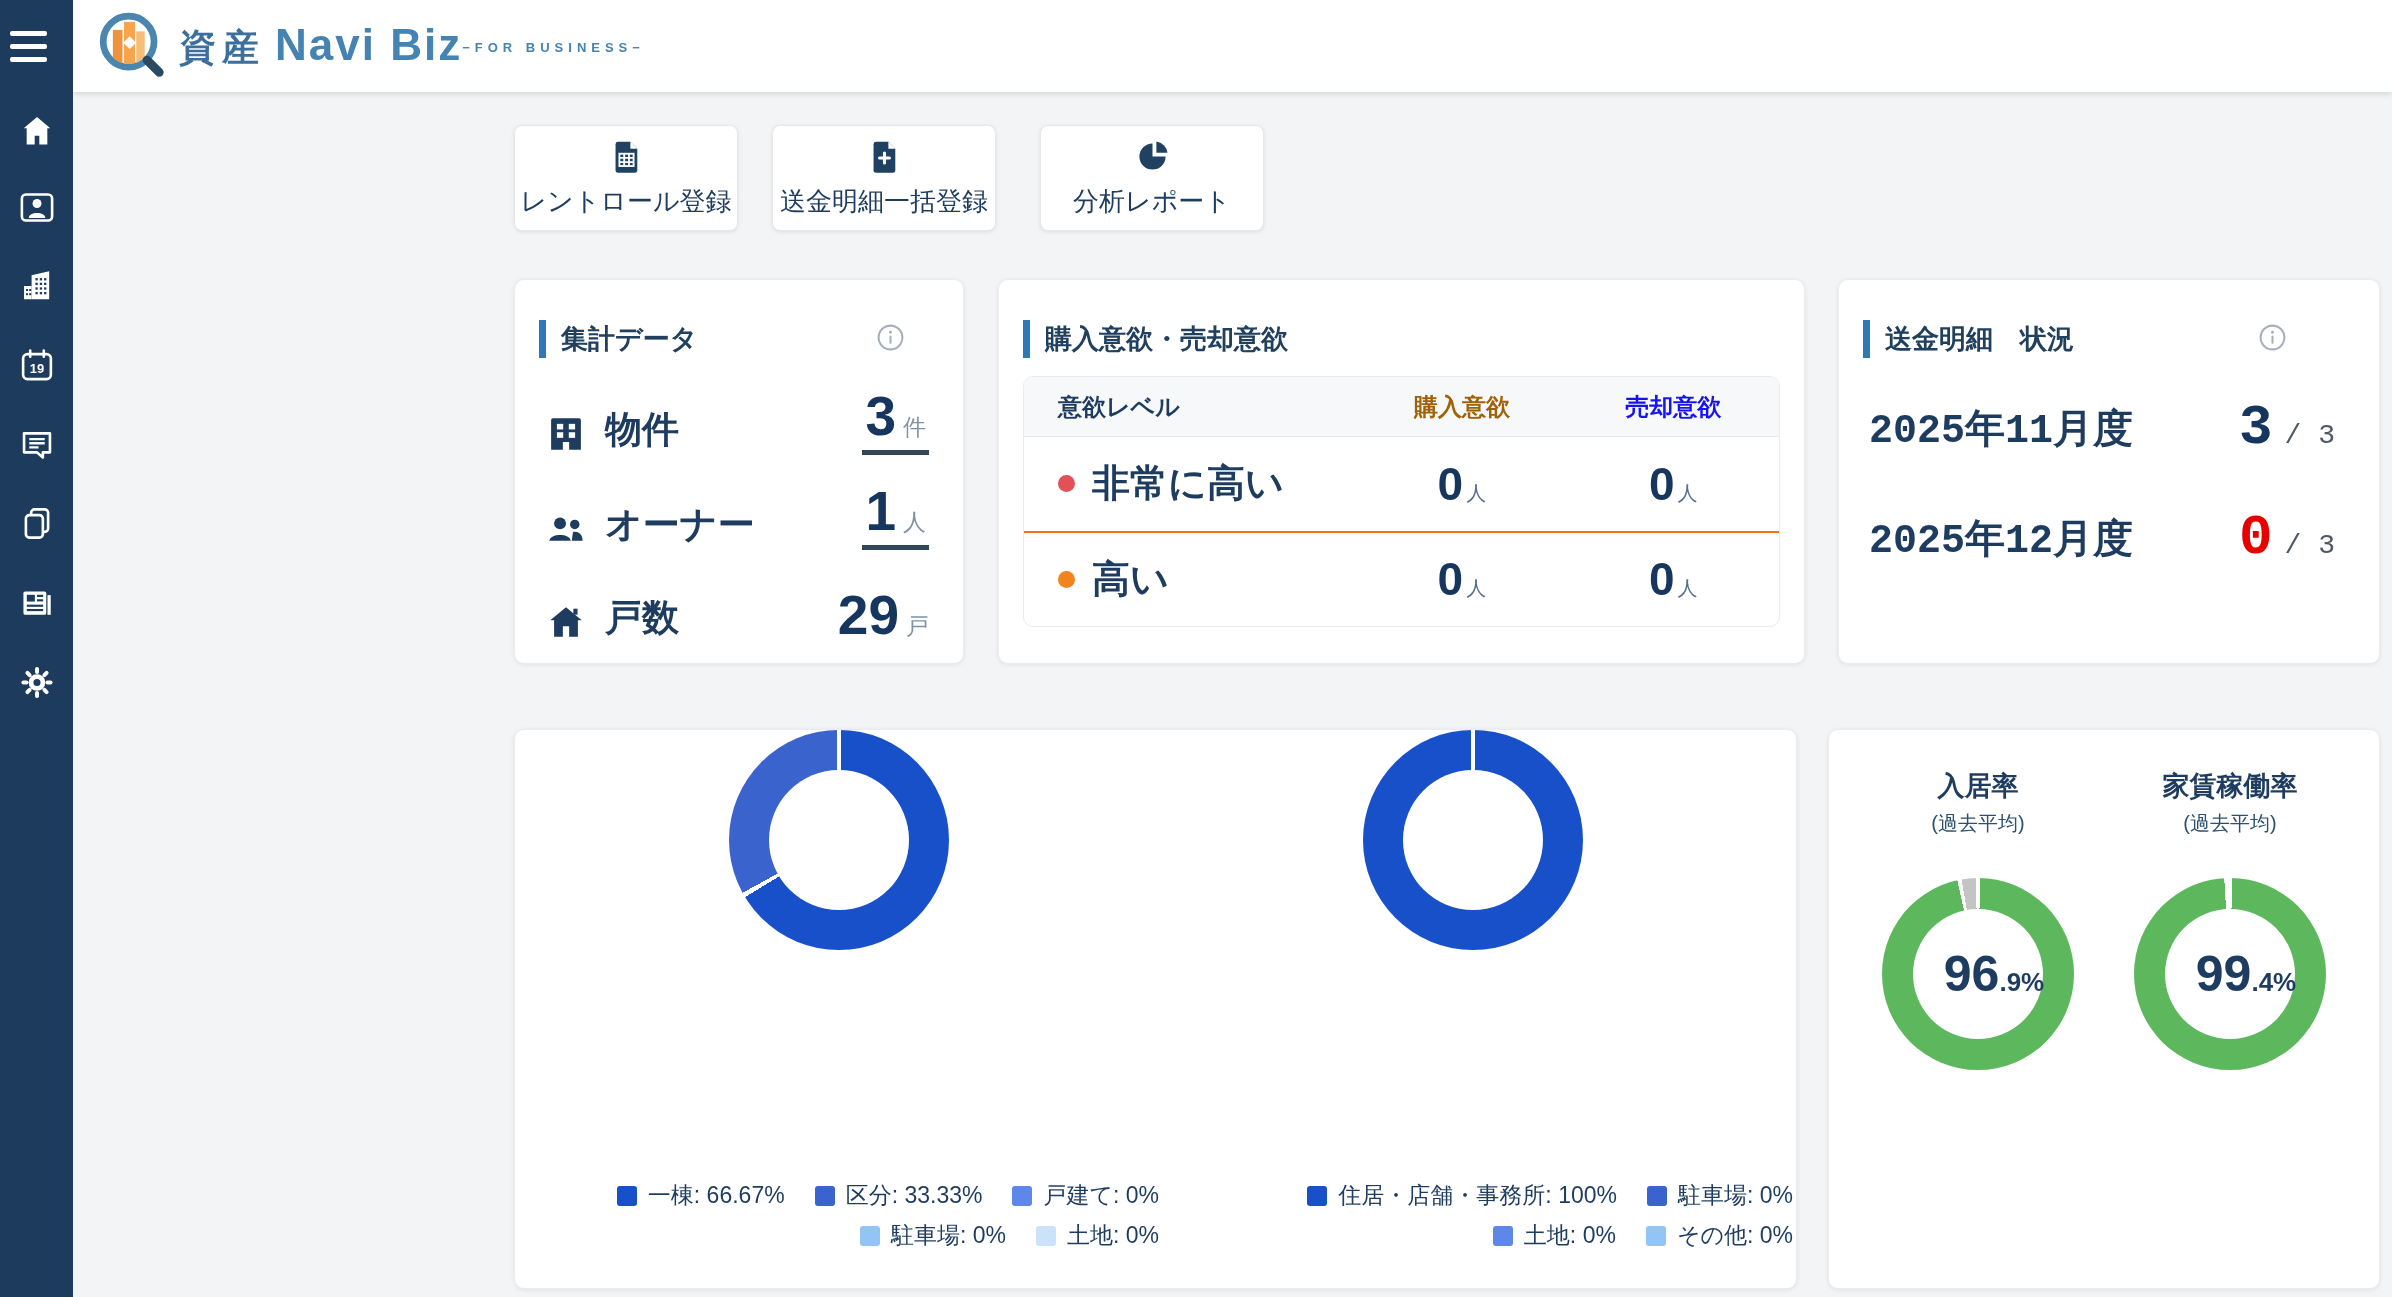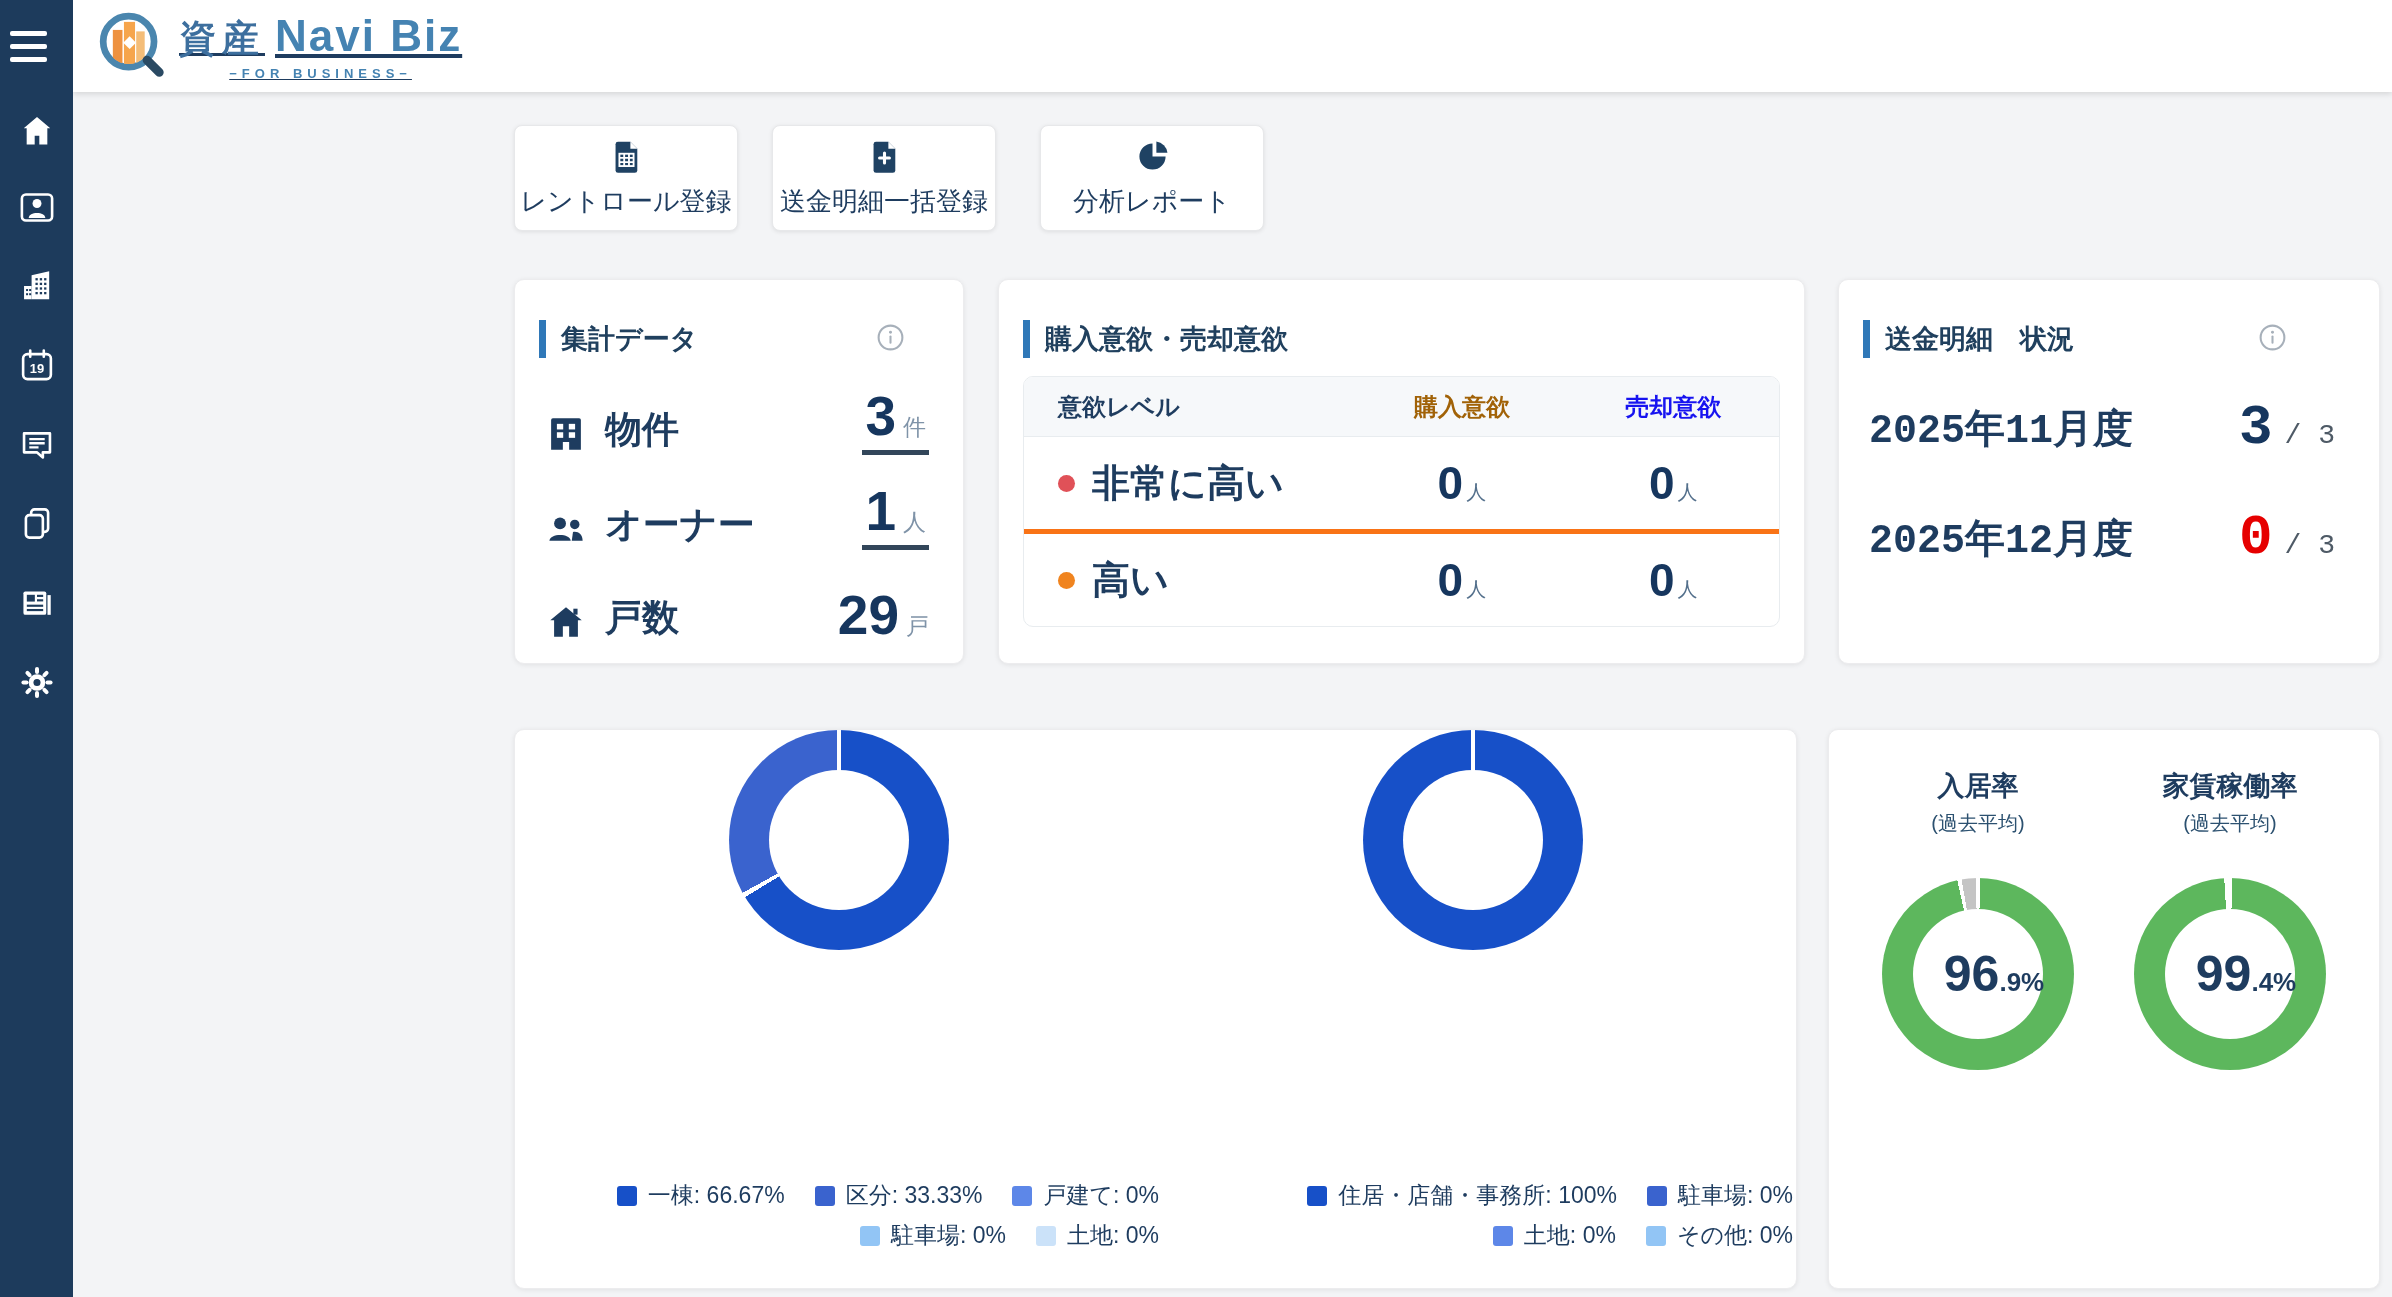--- a/index.html
+++ b/index.html
@@ -11,21 +11,21 @@
   
   .sidebar { position:absolute; left:0; top:0; width:73px; height:1297px; background:#1d3b5c; z-index:6; }
   .burger { position:absolute; left:10px; top:31px; width:37px; cursor:pointer; }
   .burger span { display:block; height:5px; background:#fff; border-radius:2px; margin-bottom:8px; }
   .nav-ic { position:absolute; left:50%; transform:translateX(-50%); width:37px; height:37px; cursor:pointer; }
   .nav-ic svg { width:100%; height:100%; display:block; }
   
   .header { position:absolute; left:73px; top:0; width:2319px; height:92px; background:#fff;
             box-shadow:0 2px 6px rgba(0,0,0,.13); z-index:5; display:flex; align-items:center; padding-left:22px; }
   .logo-wrap { display:flex; align-items:center; gap:8px; }
-  .brand-text { display:flex; flex-direction:column; align-items:center;text-decoration:underline; }
+  .brand-text { display:flex; align-items:center; }
   .brand-line { display:flex; align-items:baseline; gap:10px; }
   .brand-kanji { font-size:37px; font-weight:bold; color:#3d6f9e; letter-spacing:6px; }
   .brand-name { font-size:44px; font-weight:bold; color:#4583b2; letter-spacing:2px; }
   .brand-sub { font-size:13px; font-weight:bold; color:#4583b2; letter-spacing:5px; margin-top:2px; }
   
   .card { position:absolute; background:#fff; border:1px solid #ececee; border-radius:10px;
           box-shadow:0 1px 5px rgba(0,0,0,.08); }
   .chead { position:absolute; top:40px; left:24px; display:flex; align-items:center; }
   .chead .bar { width:7px; height:38px; background:#2f78b8; margin-right:15px; }
   .chead .ct { font-size:27px; font-weight:bold; color:#20405e; }
@@ -45,21 +45,21 @@
   .sval.linked { border-bottom:5px solid #32465a; padding:0 3px 6px 3px; cursor:pointer; }
   .sval .num { font-size:55px; font-weight:bold; color:#16365e; line-height:1; }
   .sval .unit { font-size:23px; color:#7f93a8; margin-left:7px; }
   
   .itable { position:absolute; left:24px; right:24px; top:96px; bottom:36px; border:1px solid #e8ecef;
             border-radius:10px; overflow:hidden; display:flex; flex-direction:column; background:#fff; }
   .ithead { height:60px; background:#f6f8fa; border-bottom:1px solid #e8ecef; display:flex; align-items:center; }
   .ithead .c1 { width:44%; padding-left:34px; font-size:24px; font-weight:bold; color:#1e3c5f; }
   .ithead .c2, .ithead .c3 { width:28%; text-align:center; font-size:24px; font-weight:bold; }
   .irow { flex:1; display:flex; align-items:center; }
-  .irow + .irow { border-top:5px solid #f97316; }
+  .irow + .irow { border-top:2px solid #f97316; }
   .irow .c1 { width:44%; padding-left:34px; display:flex; align-items:center; }
   .dot { width:17px; height:17px; border-radius:50%; margin-right:17px; flex:0 0 auto; }
   .irow .lvl { font-size:38px; font-weight:bold; color:#1e3c5f; }
   .irow .c2, .irow .c3 { width:28%; text-align:center; }
   .ival { display:inline-flex; align-items:baseline; }
   .ival .n { font-size:46px; font-weight:bold; color:#16365e; line-height:1; }
   .ival .u { font-size:20px; color:#54708c; margin-left:3px; }
   
   .rrow { position:absolute; left:30px; right:44px; height:90px; display:flex; align-items:center;font-family:Liberation Mono, monospace; }
   .rrow .rl { font-size:40px; font-weight:bold; color:#1e3c5f; }

